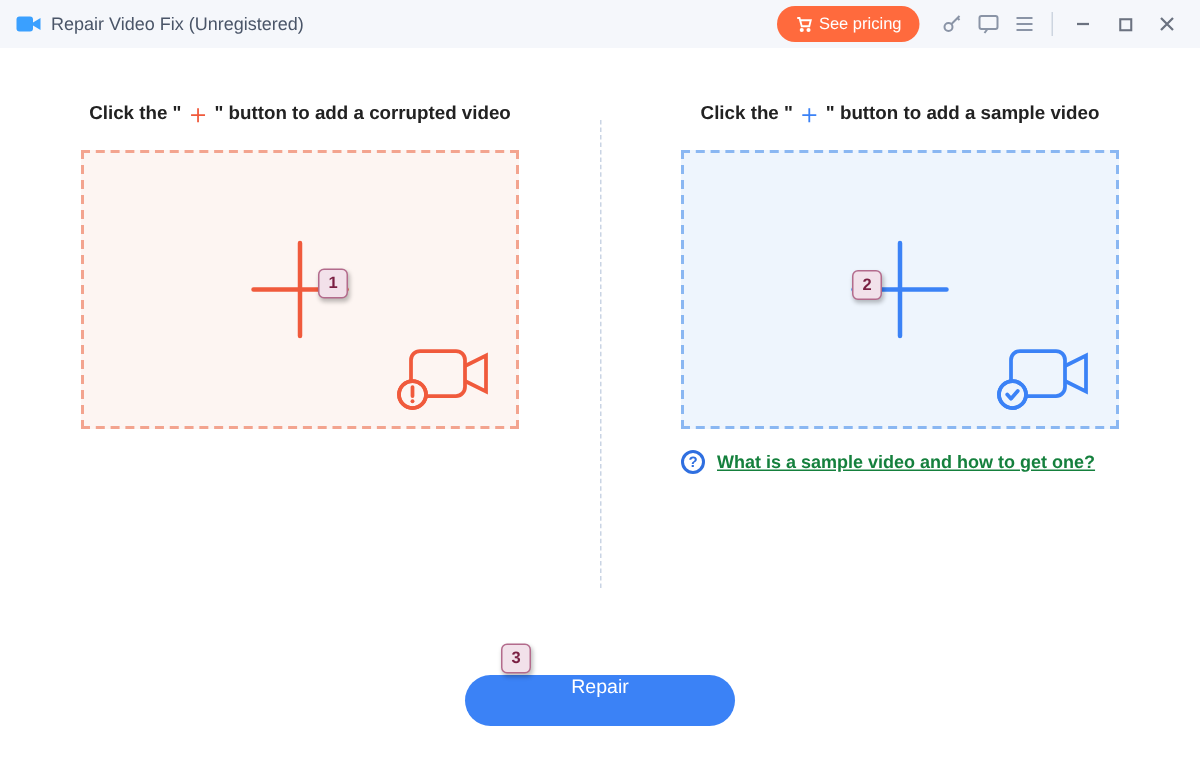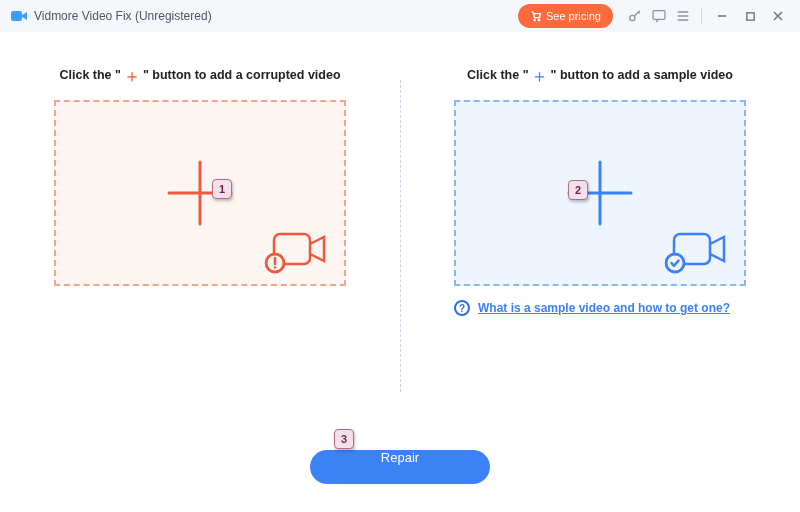--- a/index.html
+++ b/index.html
@@ -88,21 +88,21 @@
     font-size: 12px;
   }
   .helplink .q {
     width: 16px; height: 16px; flex: 0 0 16px;
     border-radius: 50%; border: 2px solid #2f6fe0;
     color: #2f6fe0; font-weight: 700; font-size: 10px;
     display: flex; align-items: center; justify-content: center;
     margin-right: 8px;
   }
   .helplink a {
-    color: #3b82f6; font-weight: 700; text-decoration: underline;
+    color: #15803d; font-weight: 700; text-decoration: underline;
     line-height: 1.4;
   }
   .repair-btn {
     position: absolute;
     left: 50%; transform: translateX(-50%);
     bottom: 28px;
     width: 180px; height: 34px;
     border-radius: 17px;
     background: #3b82f6;
     color: #fff; font-size: 13px;
@@ -125,21 +125,21 @@
 </head>
 <body>
 
 <div class="titlebar">
   <span class="logo">
     <svg width="18" height="18" viewBox="0 0 18 18">
         <rect x="1" y="4" width="11" height="10" rx="2" fill="#3aa0ff"></rect>
         <path d="M12 8 L17 5 V13 L12 10 Z" fill="#3aa0ff"></path>
       </svg>
   </span>
-  <span class="title">Vidmore Video Fix (Unregistered)</span>
+  <span class="title">Repair Video Fix (Unregistered)</span>
   <span class="spacer"></span>
   <div class="pricing-btn">
     <svg width="12" height="12" viewBox="0 0 24 24" fill="none" stroke="#fff" stroke-width="2.5">
         <circle cx="9" cy="20" r="1.5" fill="#fff"></circle>
         <circle cx="18" cy="20" r="1.5" fill="#fff"></circle>
         <path d="M3 4h3l3 11h10l2-8H7"></path>
       </svg>
     <span>See pricing</span>
   </div>
   <div class="tb-icon">

